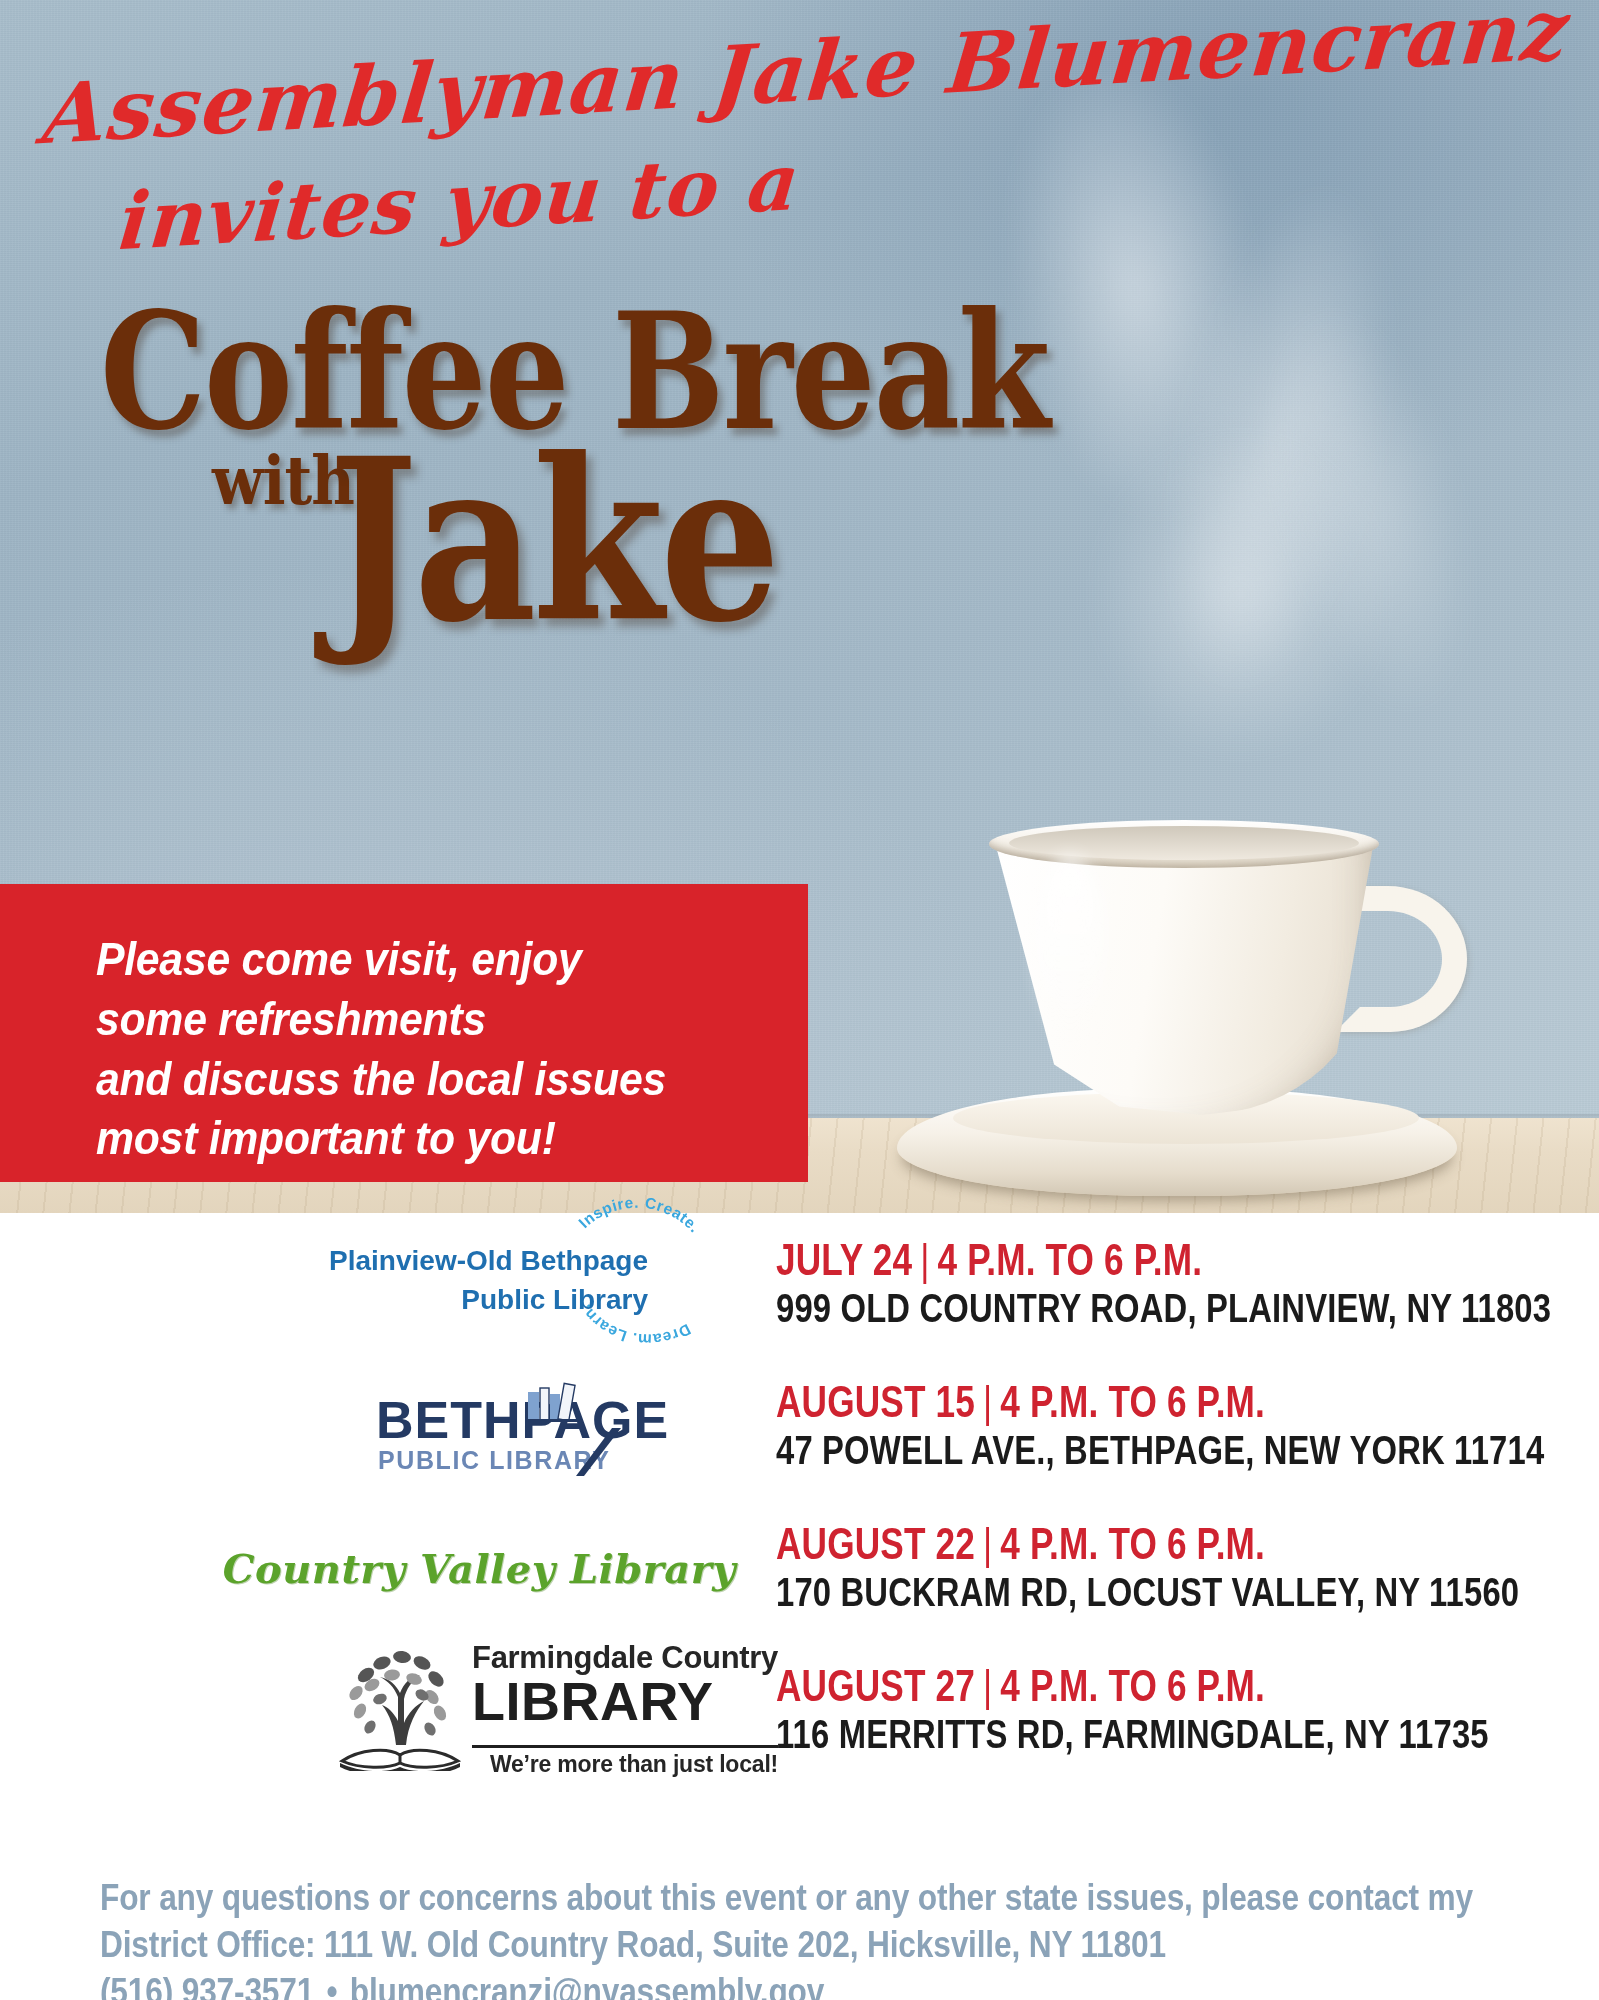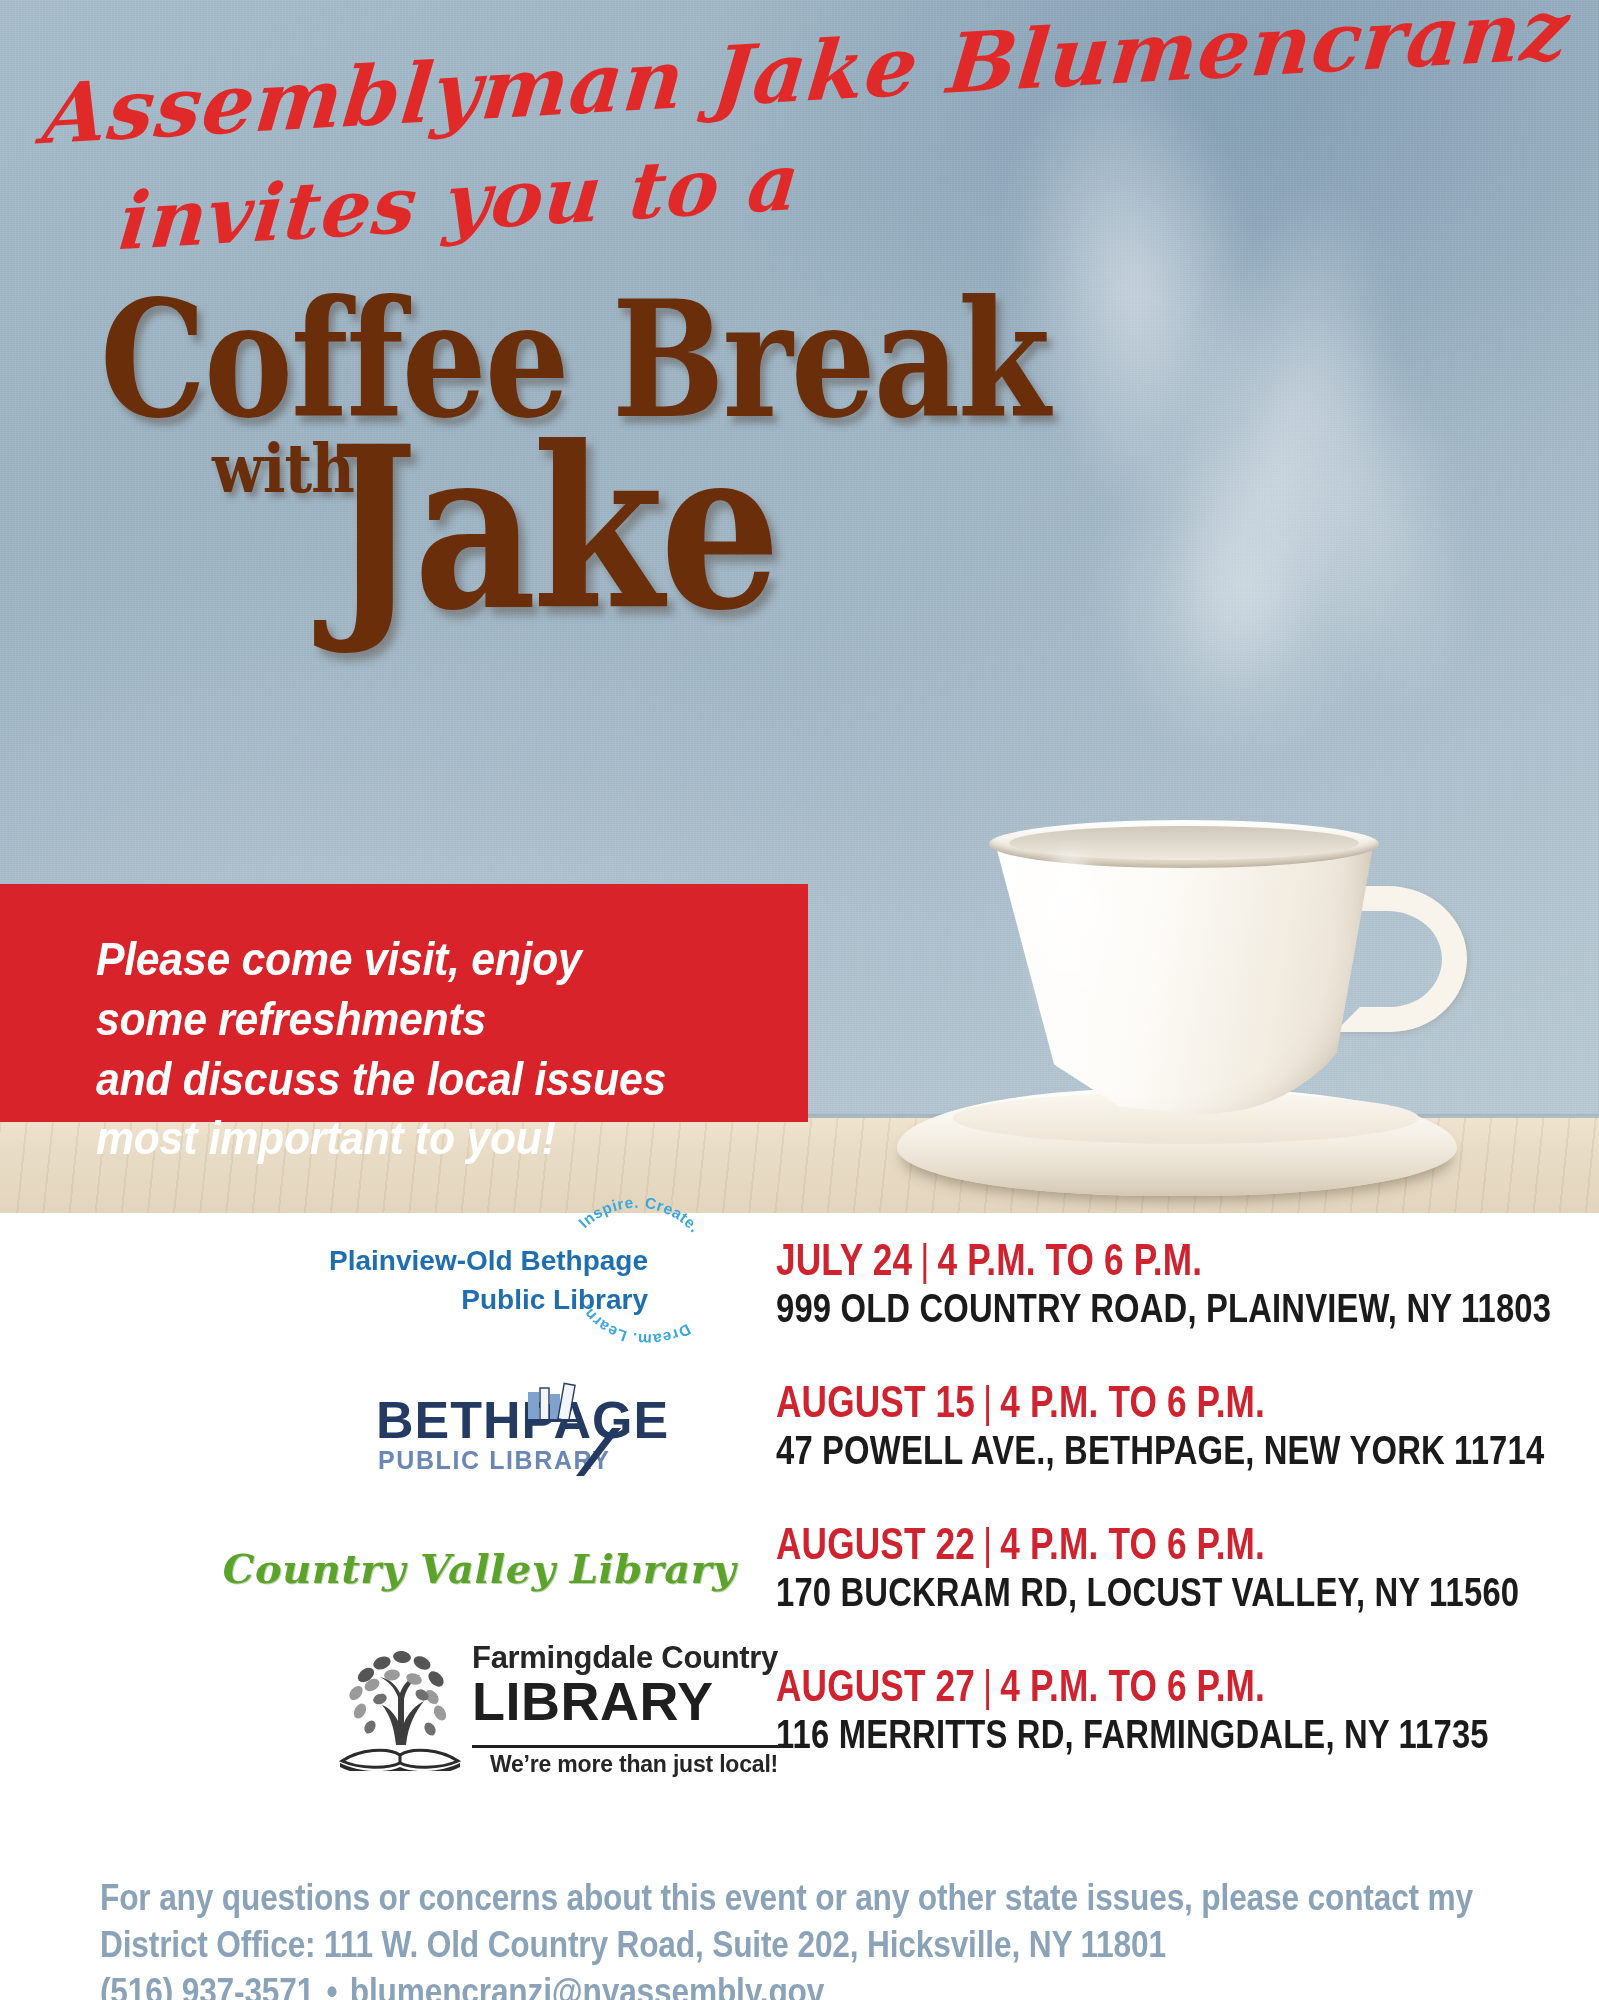--- a/index.html
+++ b/index.html
@@ -98,21 +98,21 @@
     color:#e02a2a;
     font-family:"DejaVu Serif", serif;
     font-style:italic; font-weight:700;
     letter-spacing:1px;
     white-space:nowrap;
     transform-origin:left center;
   }
   .script-1 { left:44px; top:66px;  font-size:82px; transform:rotate(-3.2deg) skewX(-9deg); }
   .script-2 { left:120px; top:176px; font-size:78px; transform:rotate(-3.4deg) skewX(-9deg); }
 
-  .title-block { position:absolute; left:100px; top:284px; }
+  .title-block { position:absolute; left:100px; top:296px; }
   .title-main {
     font-family:"DejaVu Serif", serif;
     font-weight:700; font-size:136px; line-height:.95;
     color:#6b2e0a; letter-spacing:-2px;
     text-shadow:5px 6px 7px rgba(60,40,25,.35);
     white-space:nowrap;
     transform:scaleY(1.18) scaleX(.98); transform-origin:left top;
   }
   .title-sub-row { position:relative; height:190px; margin-top:14px; }
   .title-with {
@@ -125,21 +125,21 @@
   .title-jake {
     position:absolute; left:228px; top:-10px;
     font-family:"DejaVu Serif", serif; font-weight:700;
     font-size:186px; line-height:1; color:#6b2e0a; letter-spacing:-4px;
     text-shadow:6px 7px 8px rgba(60,40,25,.35);
     transform:scaleY(1.2) scaleX(1.02); transform-origin:left top;
   }
 
   
   .red-box {
-    position:absolute; left:0; top:884px; width:808px; height:238px;
+    position:absolute; left:0; top:884px; width:808px; height:298px;
     background:#d8232a;
   }
   .red-box-text {
     position:absolute; left:96px; top:46px; width:690px;
     color:#ffffff;
     font-family:"Liberation Sans", sans-serif;
     font-weight:700; font-style:italic;
     font-size:46px; line-height:1.30;
     letter-spacing:-.3px;
     transform:scaleX(.93); transform-origin:left top;

